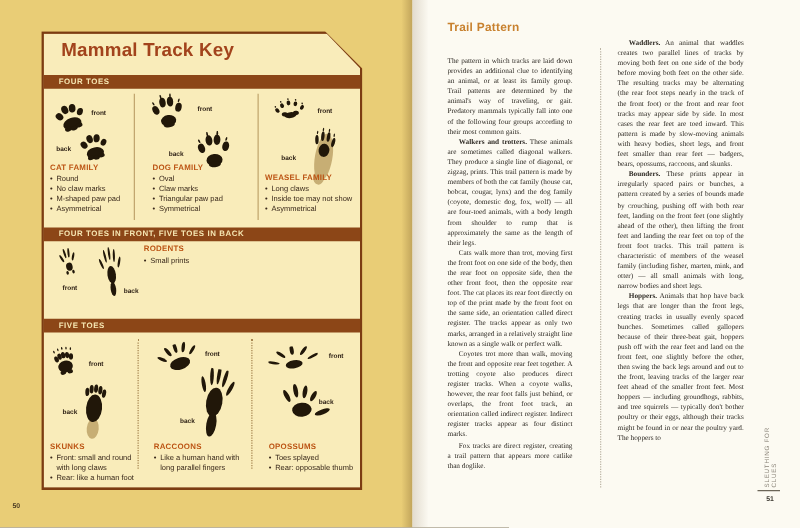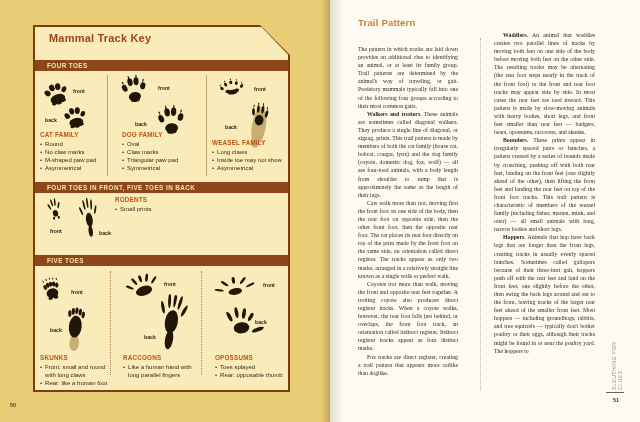--- a/index.html
+++ b/index.html
@@ -8,21 +8,21 @@
   
   .left-page{position:absolute;left:0;top:0;width:330px;height:422px;background:var(--page-gold,#e9cd76);}
   .left-page::after{content:"";position:absolute;right:0;top:0;width:9px;height:100%;
           background:linear-gradient(270deg,rgba(90,60,20,.28),rgba(90,60,20,0));}
   .panel-frame{position:absolute;left:33px;top:25px;width:257px;height:367px;
           background:var(--panel-border,#7c3c12);
           clip-path:polygon(0 0,227px 0,257px 30px,257px 367px,0 367px);}
   .panel-bg{position:absolute;inset:1.8px;background:var(--panel-cream,#f9ecba);
           clip-path:polygon(0 0,calc(100% - 27px) 0,100% 28px,100% 100%,0 100%);}
   .panel-content{position:absolute;left:33px;top:25px;width:257px;height:367px;}
-  .panel-title{position:absolute;left:16px;top:8px;font-weight:bold;font-size:11px;line-height:1;
+  .panel-title{position:absolute;left:16px;top:8px;font-weight:bold;font-size:15px;line-height:1;
           color:#a2431c;letter-spacing:.2px;}
   .bar{position:absolute;left:2px;right:2px;height:11px;background:var(--header-bar,#8c4617);
           color:#f6e7b3;font-weight:bold;font-size:6.3px;line-height:11px;letter-spacing:.45px;
           padding-left:12px;box-sizing:border-box;}
   .vdiv{position:absolute;width:0;border-left:1px solid rgba(150,110,50,.55);}
   .vdot{position:absolute;width:0;border-left:1px dotted rgba(140,100,45,.75);}
   .paw{position:absolute;}
   .paw svg{display:block;width:100%;height:100%;}
   .pl{position:absolute;font-size:5.2px;font-weight:bold;color:#2a1d12;line-height:1;}
   .fam{position:absolute;}

